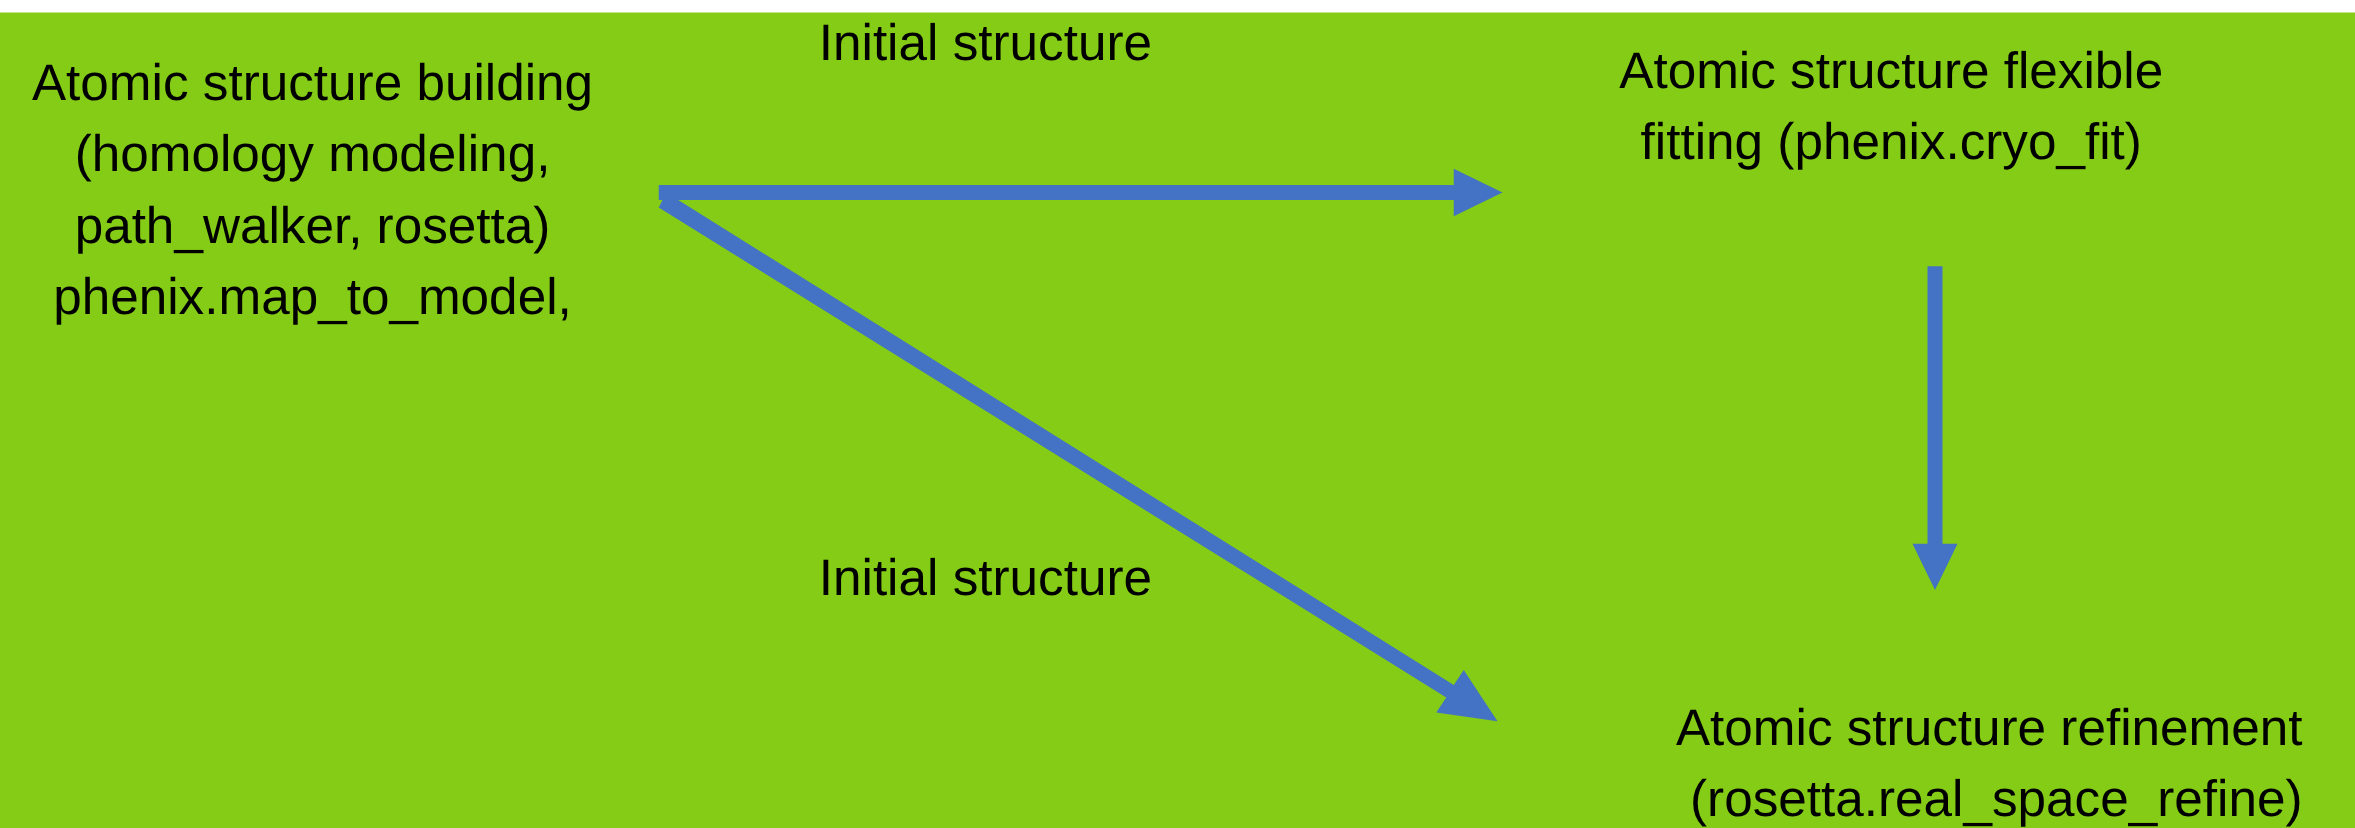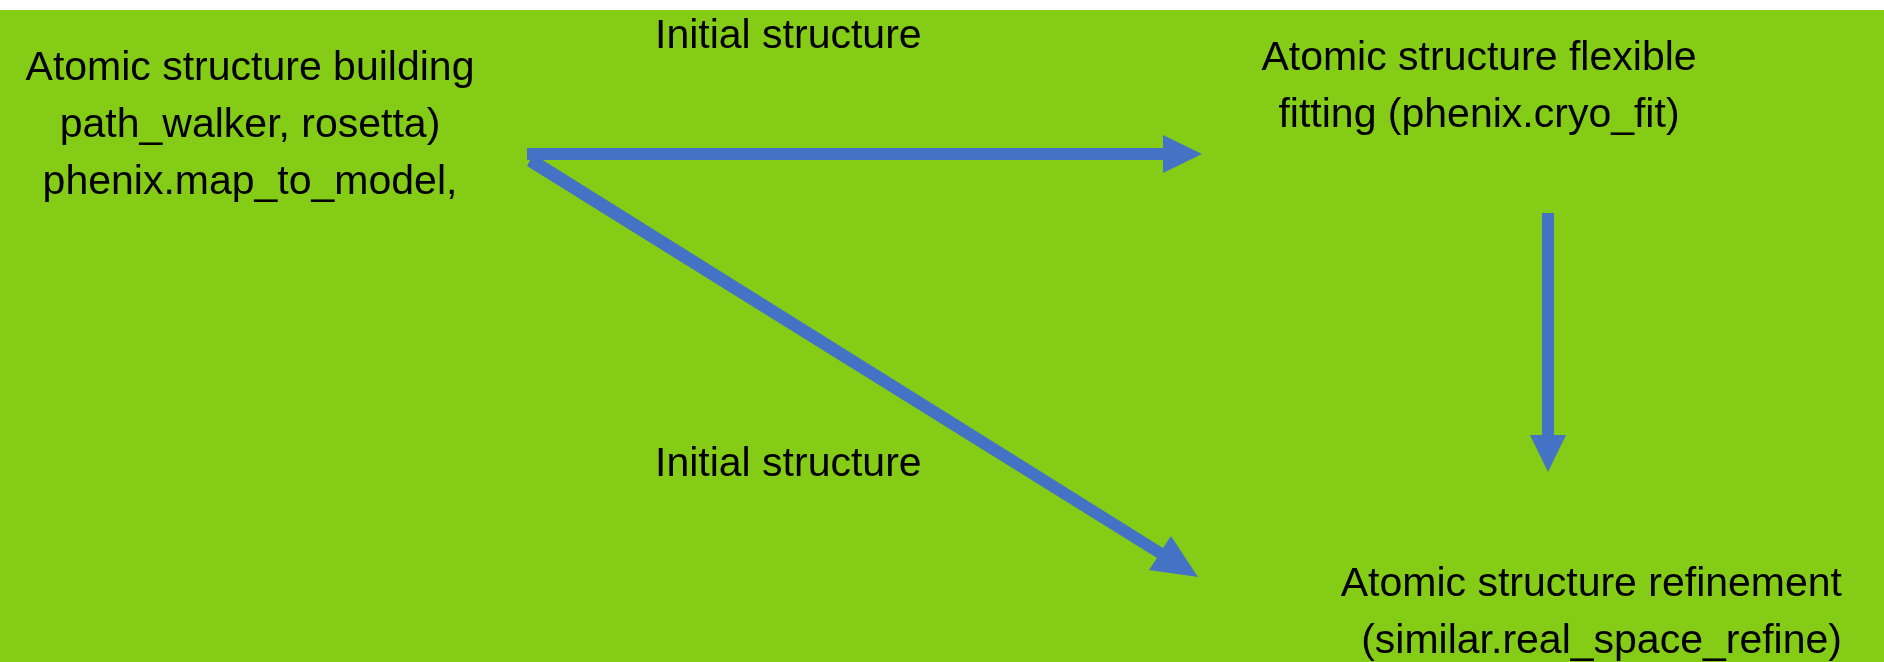--- a/index.html
+++ b/index.html
@@ -16,51 +16,52 @@
   .node,.label{
     position:absolute;
     font-size:41px;
     line-height:57px;
     white-space:nowrap;
   }
   .it{}
   .node-building{left:0px;top:28px;width:500px;text-align:center;}
   .label-different{left:655px;top:-4px;text-align:left;}
   .label-similar{left:655px;top:424px;text-align:left;}
-  .node-fitting{left:1129px;top:18px;width:700px;text-align:center;}
+  .node-fitting{left:1163px;top:18px;width:700px;text-align:center;}
   .node-refinement{left:1142px;top:544px;width:700px;text-align:right;}
 </style>
 </head>
 <body>
 
 <div class="canvas">
 
   <svg class="arrows" viewBox="0 0 1884 662" width="1884" height="662" xmlns="http://www.w3.org/2000/svg">
     <path d="M527,138 L1163,138 L1163,125 L1202,144 L1163,163 L1163,150 L527,150 Z" fill="#4472C4"></path>
     <path d="M533,144 L1163,538 L1171,526 L1198,567 L1149,560 L1157,548 L527,156 Z" fill="#4472C4"></path>
     <path d="M1542,203 L1554,203 L1554,425 L1566,425 L1548,462 L1530,425 L1542,425 Z" fill="#4472C4"></path>
   </svg>
 
   <div class="node node-building">
     <div>Atomic structure building</div>
+    <div>(homology modeling,</div>
     <div class="it">path_walker, rosetta)</div>
     <div class="it">phenix.map_to_model,</div>
   </div>
 
   <div class="label label-different">
     <div>Initial structure</div>
   </div>
 
   <div class="label label-similar">
     <div>Initial structure</div>
   </div>
 
   <div class="node node-fitting">
     <div>Atomic structure flexible</div>
     <div><span>fitting (</span><span class="it">phenix.cryo_fit</span><span>)</span></div>
   </div>
 
   <div class="node node-refinement">
     <div>Atomic structure refinement</div>
-    <div><span>(</span><span class="it">similar.real_space_refine</span><span>)</span></div>
+    <div><span>(</span><span class="it">rosetta.real_space_refine</span><span>)</span></div>
   </div>
 
 </div>
 
 </body></html>

